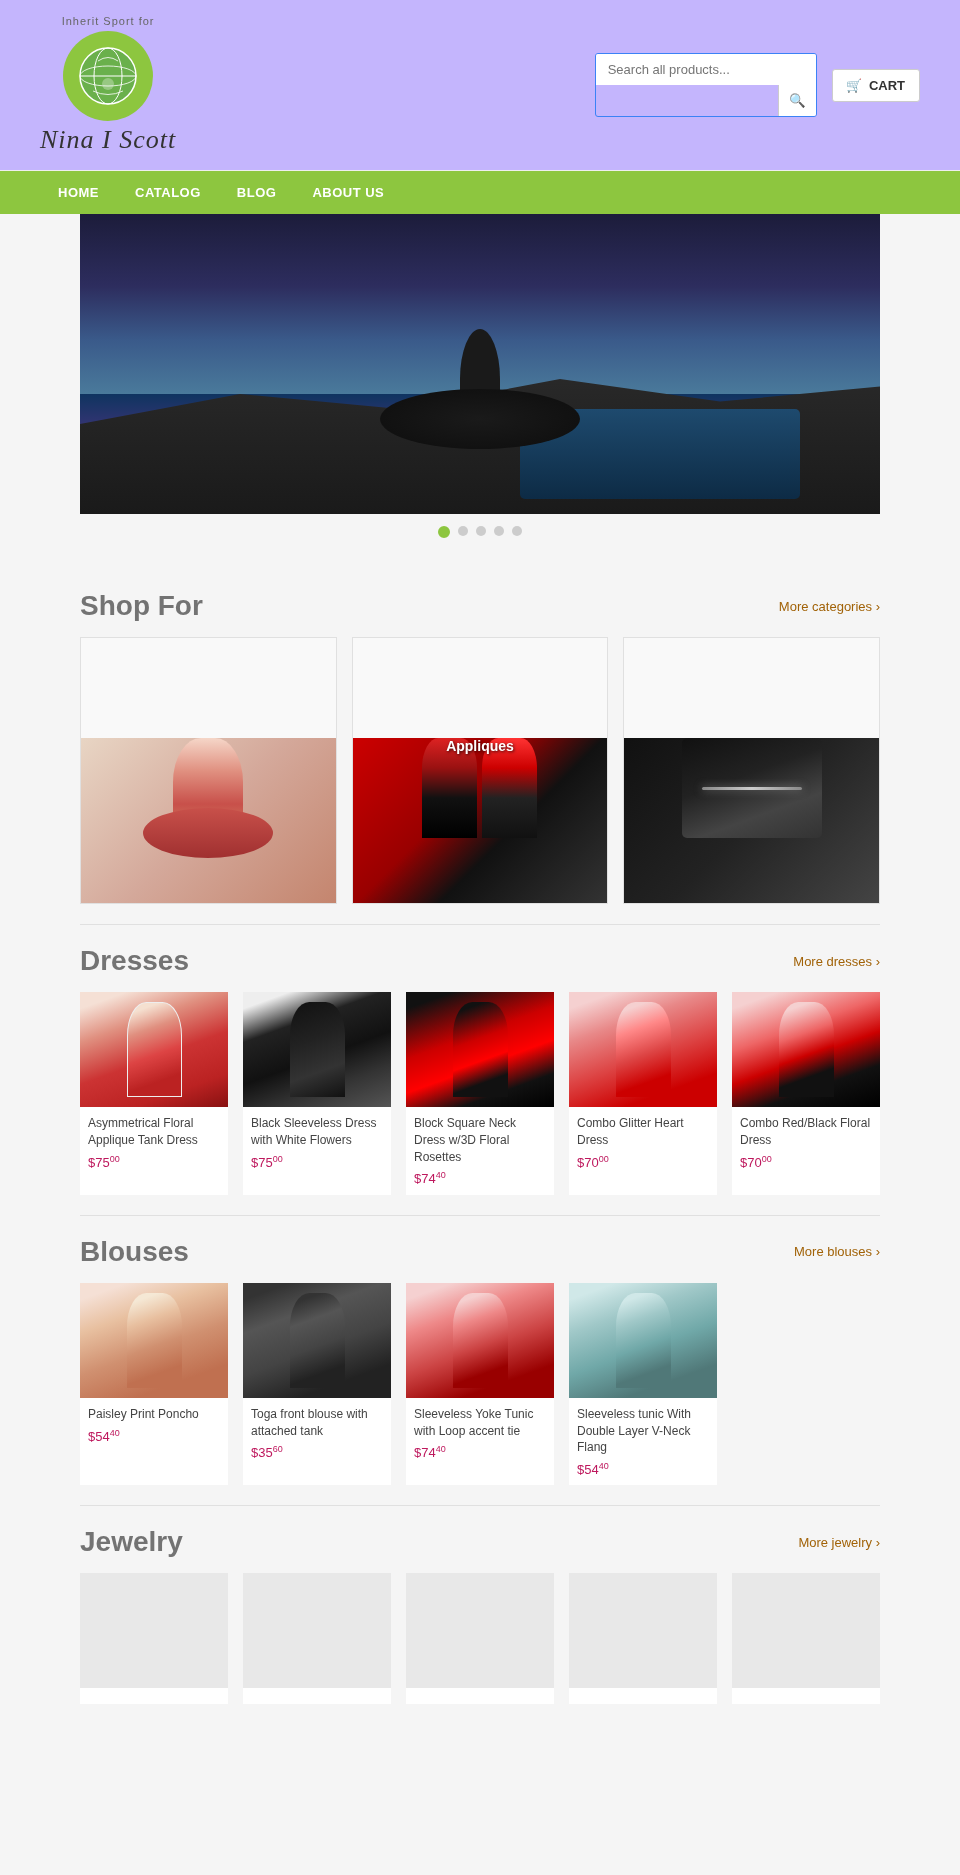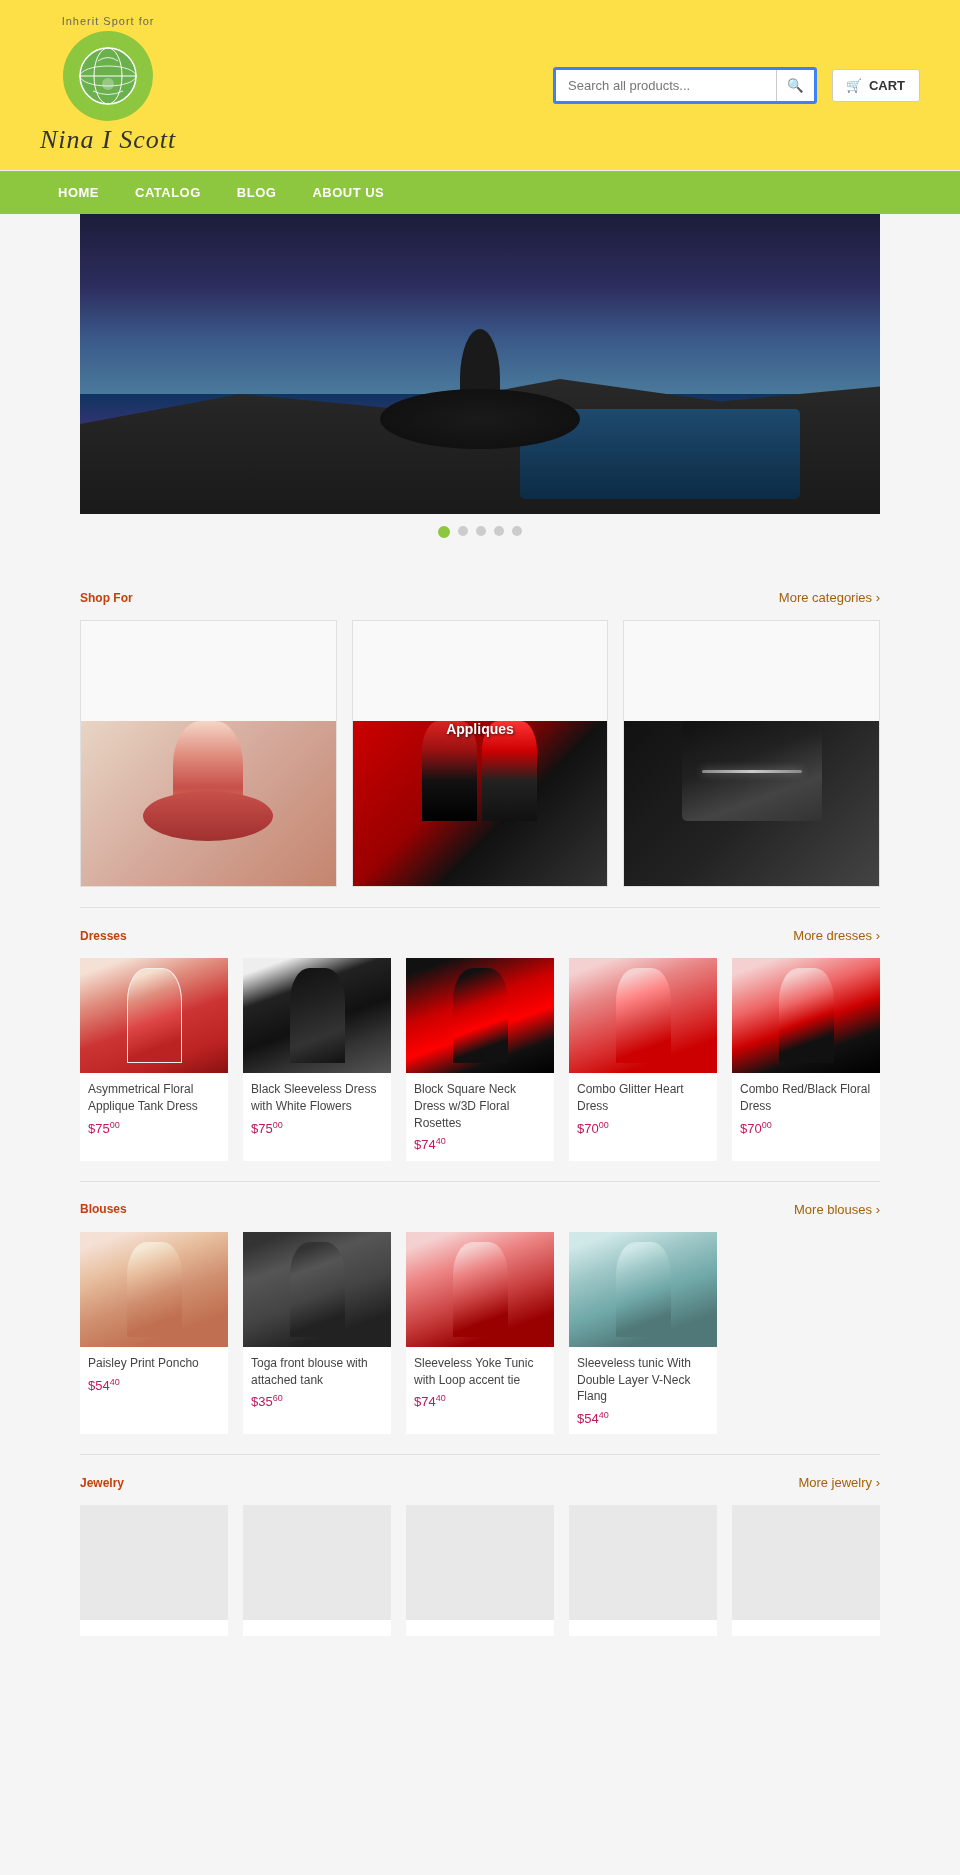--- a/index.html
+++ b/index.html
@@ -1,26 +1,26 @@
 <!DOCTYPE html>
 <html><head>
   <meta charset="utf-8">
   <style>
     * { margin: 0; padding: 0; box-sizing: border-box; }
     body { font-family: Arial, sans-serif; background: #f5f5f5; color: #333; font-size: 14px; }
 
     
-    .header { background: #fde047; padding: 15px 40px; display: flex; align-items: center; justify-content: space-between; border-bottom: 1px solid #eee; }
+    .header { background: #c4b5fd; padding: 15px 40px; display: flex; align-items: center; justify-content: space-between; border-bottom: 1px solid #eee; }
     .logo-area { display: flex; flex-direction: column; align-items: center; }
     .logo-subtitle { font-size: 11px; color: #666; letter-spacing: 1px; text-align: center; }
     .logo-circle { width: 90px; height: 90px; border-radius: 50%; background: #8dc63f; display: flex; align-items: center; justify-content: center; margin: 4px 0; overflow: hidden; }
     .logo-circle svg { width: 60px; height: 60px; }
     .logo-script { font-family: Georgia, serif; font-style: italic; font-size: 26px; color: #333; letter-spacing: 1px; }
     .header-right { display: flex; align-items: center; gap: 15px; }
-    .search-form { display: flex; align-items: center; border: 3px solid #3b82f6; border-radius: 3px; overflow: hidden; }
+    .search-form { display: flex; align-items: flex-end; border: 1px solid #3b82f6; border-radius: 3px; overflow: hidden; flex-direction: column; }
     .search-input { border: none; outline: none; padding: 8px 12px; font-size: 13px; width: 220px; color: #999; }
     .search-btn { background: #fff; border: none; border-left: 1px solid #ccc; padding: 8px 10px; cursor: pointer; }
     .cart-btn { display: flex; align-items: center; gap: 6px; border: 1px solid #ccc; padding: 8px 14px; border-radius: 3px; cursor: pointer; background: #fff; font-size: 13px; font-weight: bold; color: #333; text-decoration: none; }
 
     
     .nav { background: #8dc63f; padding: 0 40px; display: flex; align-items: center; gap: 0; }
     .nav-item { padding: 14px 18px; color: #fff; font-size: 13px; font-weight: 600; letter-spacing: 0.5px; cursor: pointer; text-transform: uppercase; }
 
     
     .hero { margin: 0 80px; position: relative; }
@@ -33,21 +33,21 @@
     .hero-figure-skirt { width: 200px; height: 60px; background: radial-gradient(ellipse, #1a1a1a 0%, #0d0d0d 100%); border-radius: 50%; position: absolute; bottom: -20px; left: 50%; transform: translateX(-50%); }
     .hero-dots { display: flex; justify-content: center; gap: 8px; padding: 12px 0; }
     .hero-dot { width: 10px; height: 10px; border-radius: 50%; background: #ccc; }
     .hero-dot.active { background: #8dc63f; border: 2px solid #8dc63f; width: 12px; height: 12px; }
 
     
     .main { background: #f5f5f5; padding: 20px 80px; }
 
     
     .section-header { display: flex; justify-content: space-between; align-items: center; margin-bottom: 15px; margin-top: 20px; }
-    .section-title { font-size: 12px; font-weight: bold; color: #c2410c; }
+    .section-title { font-size: 28px; font-weight: bold; color: #737373; }
     .more-link { color: #a16207; font-size: 13px; cursor: pointer; text-decoration: none; }
 
     
     .category-grid { display: grid; grid-template-columns: repeat(3, 1fr); gap: 15px; margin-bottom: 20px; }
     .category-card { background: #fff; border: 1px solid #e0e0e0; cursor: pointer; overflow: hidden; }
     .category-card-top { height: 100px; background: #f9f9f9; }
     .category-card-bottom { height: 165px; background: #ddd; position: relative; display: flex; align-items: flex-start; justify-content: center; overflow: hidden; }
     .category-card-label { position: absolute; color: #fff; font-size: 14px; font-weight: bold; text-shadow: 1px 1px 3px rgba(0,0,0,0.7); z-index: 2; }
     .cat-dresses-img { background: linear-gradient(135deg, #e8d5c4 0%, #d4a89a 50%, #c4856e 100%); }
     .cat-appliques-img { background: linear-gradient(135deg, #cc0000 0%, #990000 40%, #111 60%, #333 100%); }

